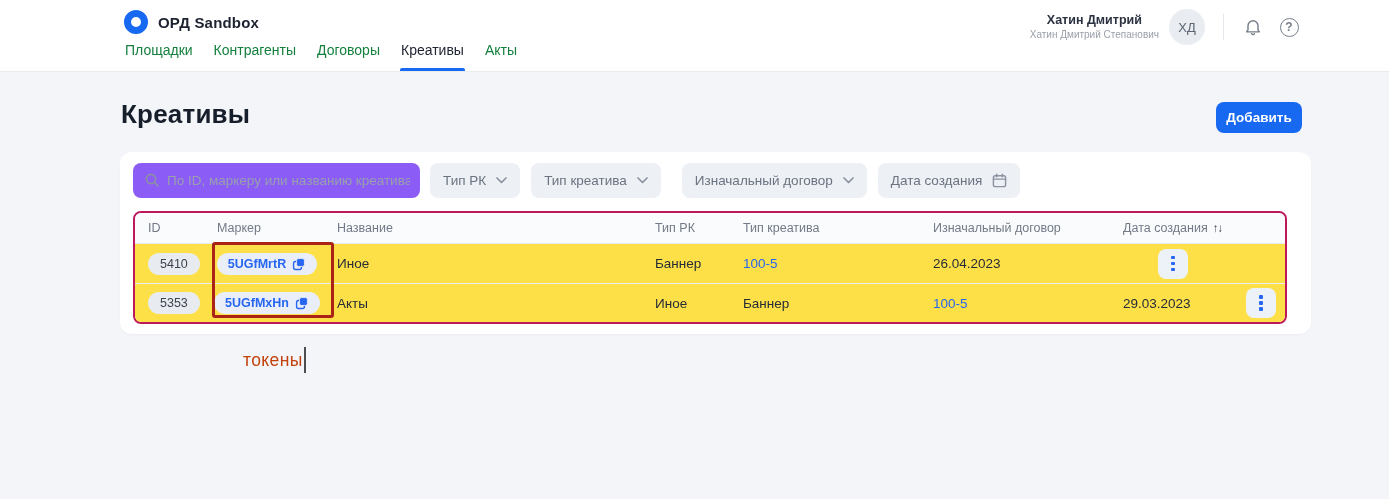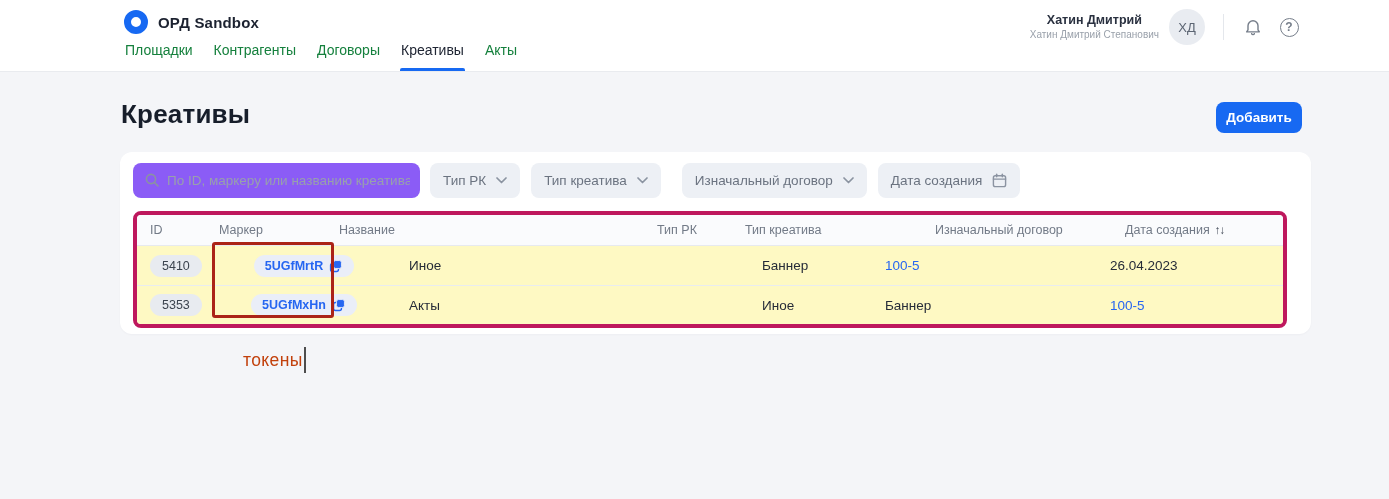--- a/index.html
+++ b/index.html
@@ -75,30 +75,30 @@
   .chip {
     height:35px; background:#edf0f5; border-radius:8px;
     display:flex; align-items:center; gap:10px; padding:0 13px;
     font-size:13.5px; color:#6b7380; cursor:pointer; white-space:nowrap;
   }
   .chip .chev, .chip .cal { color:#8b93a1; display:flex; }
   .m10 { margin-left:10px; } .m21 { margin-left:21px; } .m11 { margin-left:11px; }
   
   .table {
     position:absolute; left:13px; top:59px; width:1154px;
-    border:4px solid #be185d; border-radius:8px; overflow:hidden; background:#fff;
+    border:2px solid #be185d; border-radius:8px; overflow:hidden; background:#fff;
   }
   .t-row {
     display:grid;
     grid-template-columns:72px 120px 318px 88px 190px 190px 120px 56px;
     align-items:center;
   }
   .t-head { height:31px; background:#fafbfd; border-bottom:1px solid #e7eaef; }
   .t-head .cell { font-size:12.5px; color:#727a87; }
-  .t-body-row { height:39px; background:#fef9c3;gap:35px; }
+  .t-body-row { height:39px; background:#fde047; }
   .t-body-row + .t-body-row { border-top:1px solid #e9ecf0; }
   .cell { padding-left:10px; font-size:13.5px; color:#262c38; }
   .cell.first { padding-left:13px; }
   .cell.center { display:flex; justify-content:center; padding-left:0; }
   .sort { font-size:11.5px; color:#3a4250; margin-left:5px; letter-spacing:-1px; }
   .id-pill {
     display:inline-block; background:#e8ebf0; color:#3c444f;
     font-size:12.5px; font-weight:500; border-radius:12px; padding:4px 12px;
   }
   .marker-pill {

